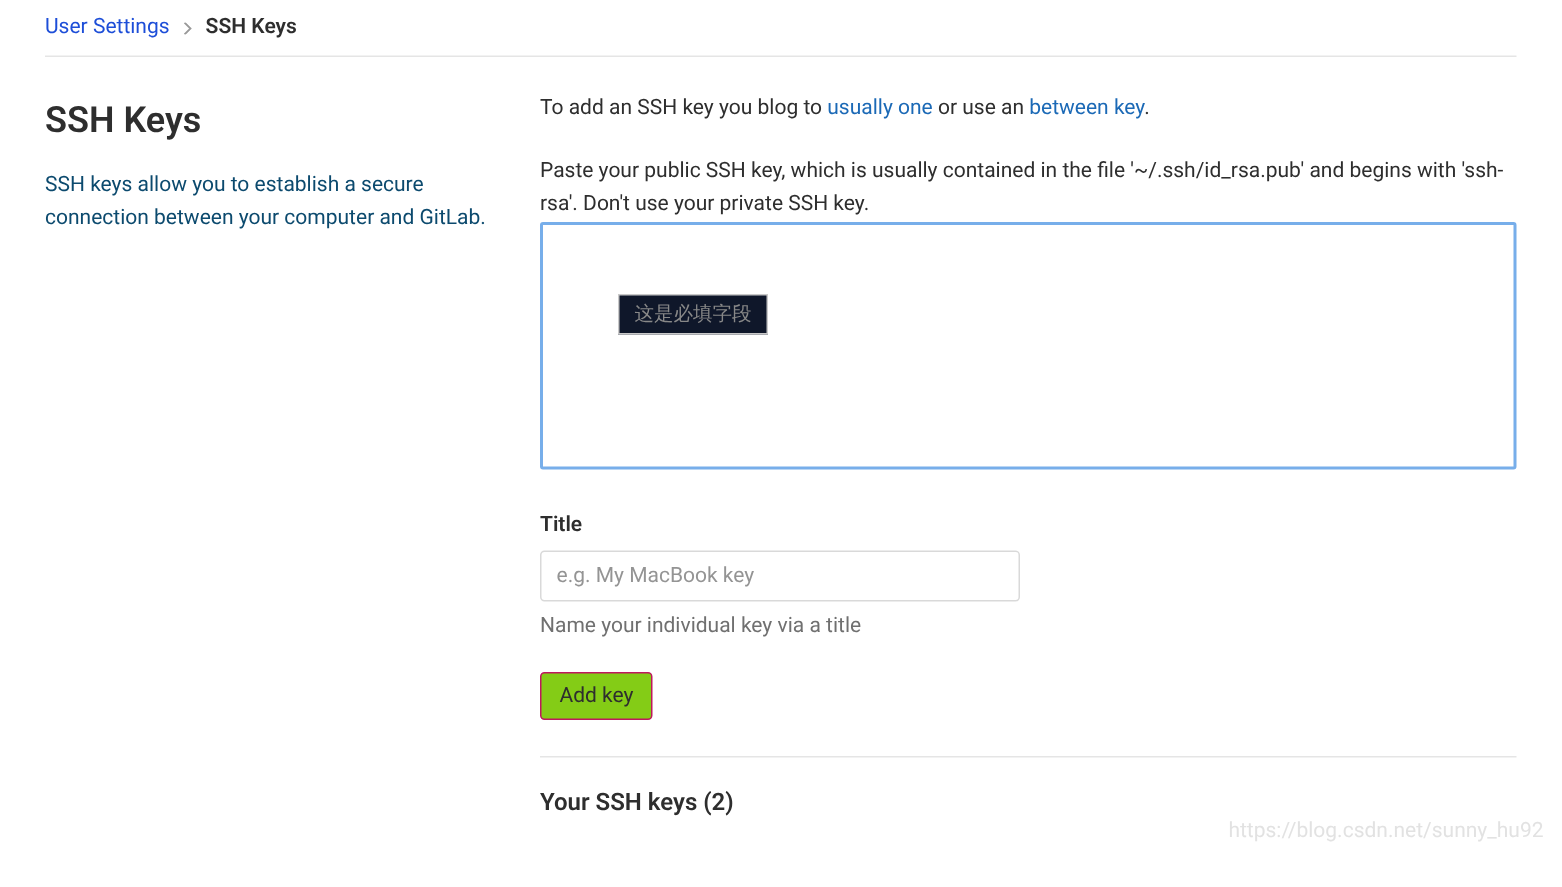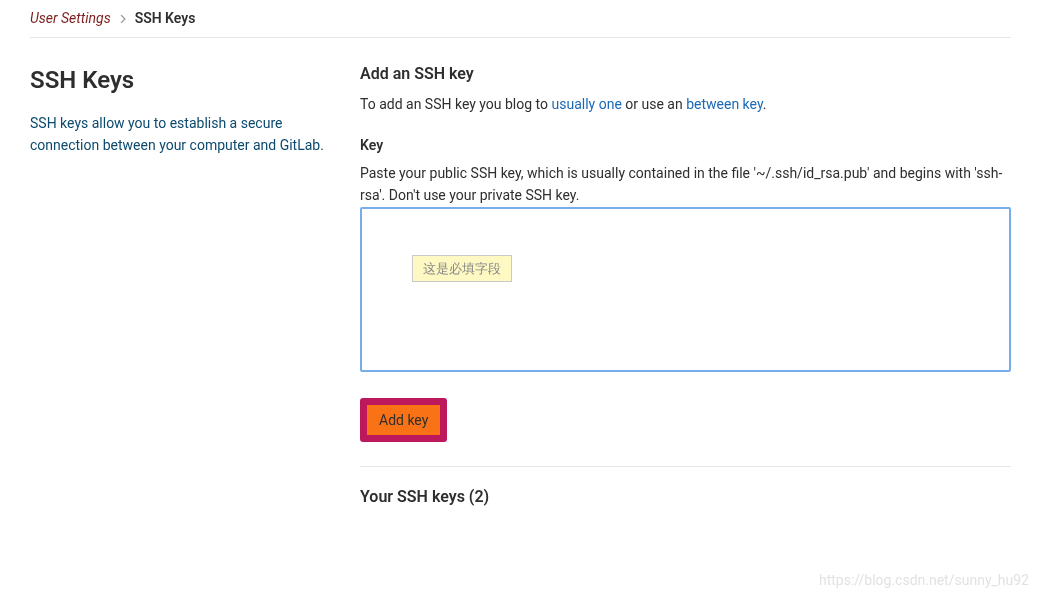--- a/index.html
+++ b/index.html
@@ -20,23 +20,22 @@
   }
   .breadcrumb {
     padding: 8px 0;
     border-bottom: 1px solid #e5e5e5;
     display: flex;
     align-items: center;
     gap: 8px;
     font-size: 14px;
   }
   .breadcrumb-link {
-    color: #7f1d1d;
+    color: #1d4ed8;
     text-decoration: none;
-    font-style: italic;
   }
   .breadcrumb-current {
     font-weight: 600;
     color: #2e2e2e;
   }
   .breadcrumb-sep {
     color: #999;
     font-size: 12px;
   }
   .content {
@@ -105,21 +104,21 @@
     margin-bottom: 6px;
   }
   .tooltip-box {
     position: absolute;
     top: 48px;
     left: 52px;
     border: 1px solid #c9c9c9;
     padding: 3px 10px;
     font-size: 13px;
     color: #888;
-    background: #fef9c3;
+    background: #0f172a;
     pointer-events: none;
   }
   .title-input {
     width: 320px;
     height: 34px;
     border: 1px solid #d9d9d9;
     border-radius: 3px;
     padding: 6px 10px;
     font-size: 14px;
     font-family: inherit;
@@ -127,42 +126,42 @@
   }
   .title-input::placeholder {
     color: #949494;
   }
   .help-text {
     color: #707070;
     font-size: 14px;
     margin-top: 6px;
   }
   .add-btn {
-    border: 7px solid #be185d;
-    background: #f97316;
+    border: 1px solid #be185d;
+    background: #84cc16;
     padding: 7px 12px;
     font-size: 14px;
     border-radius: 3px;
     cursor: pointer;
     color: #2e2e2e;
     font-family: inherit;
   }
   hr.divider {
     border: none;
     border-top: 1px solid #e5e5e5;
     margin: 24px 0 18px 0;
   }
   h4.keys-heading {
     font-size: 16px;
     font-weight: 600;
   }
   .watermark {
     position: fixed;
     right: 12px;
-    bottom: 0;
+    bottom: 26px;
     color: #e2e2e2;
     font-size: 14px;
     pointer-events: none;
   }
 </style>
 </head>
 <body>
 
 <div class="page">
   <div class="breadcrumb">
@@ -175,34 +174,37 @@
     <span class="breadcrumb-current">SSH Keys</span>
   </div>
 
   <div class="content">
     <div class="left-col">
       <h1 class="page-title">SSH Keys</h1>
       <p class="page-desc">SSH keys allow you to establish a secure connection between your computer and GitLab.</p>
     </div>
 
     <div class="right-col">
-      <h4 class="section-title">Add an SSH key</h4>
       <p class="intro-line">
         <span>To add an SSH key you blog to </span><a href="#" class="link">usually one</a><span> or use an </span><a href="#" class="link">between key</a><span>.</span>
       </p>
 
       <div class="field-block">
-        <label class="field-label">Key</label>
         <p class="field-desc">Paste your public SSH key, which is usually contained in the file '~/.ssh/id_rsa.pub' and begins with 'ssh-rsa'. Don't use your private SSH key.</p>
         <div class="textarea-wrap">
           <textarea class="key-textarea" style=""></textarea>
           <div class="tooltip-box">这是必填字段</div>
         </div>
       </div>
 
+      <div class="field-block">
+        <label class="field-label">Title</label>
+        <input type="text" class="title-input" placeholder="e.g. My MacBook key" style="">
+        <div class="help-text">Name your individual key via a title</div>
+      </div>
 
       <div class="field-block">
         <button class="add-btn">Add key</button>
       </div>
 
       <hr class="divider">
 
       <h4 class="keys-heading">Your SSH keys (2)</h4>
     </div>
   </div>

